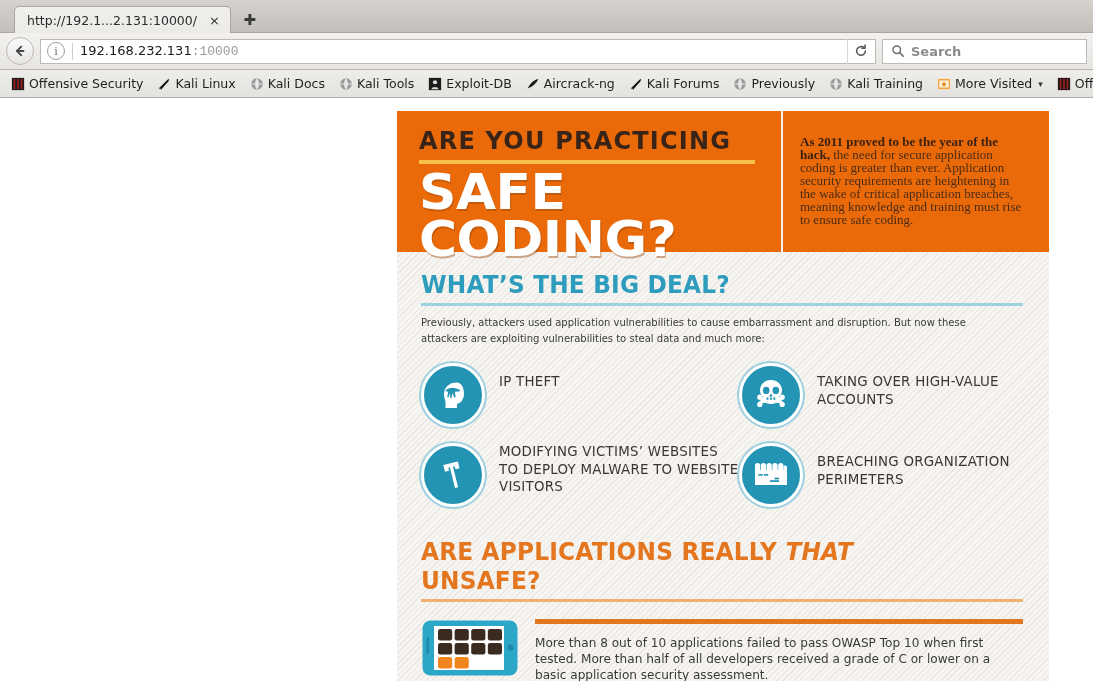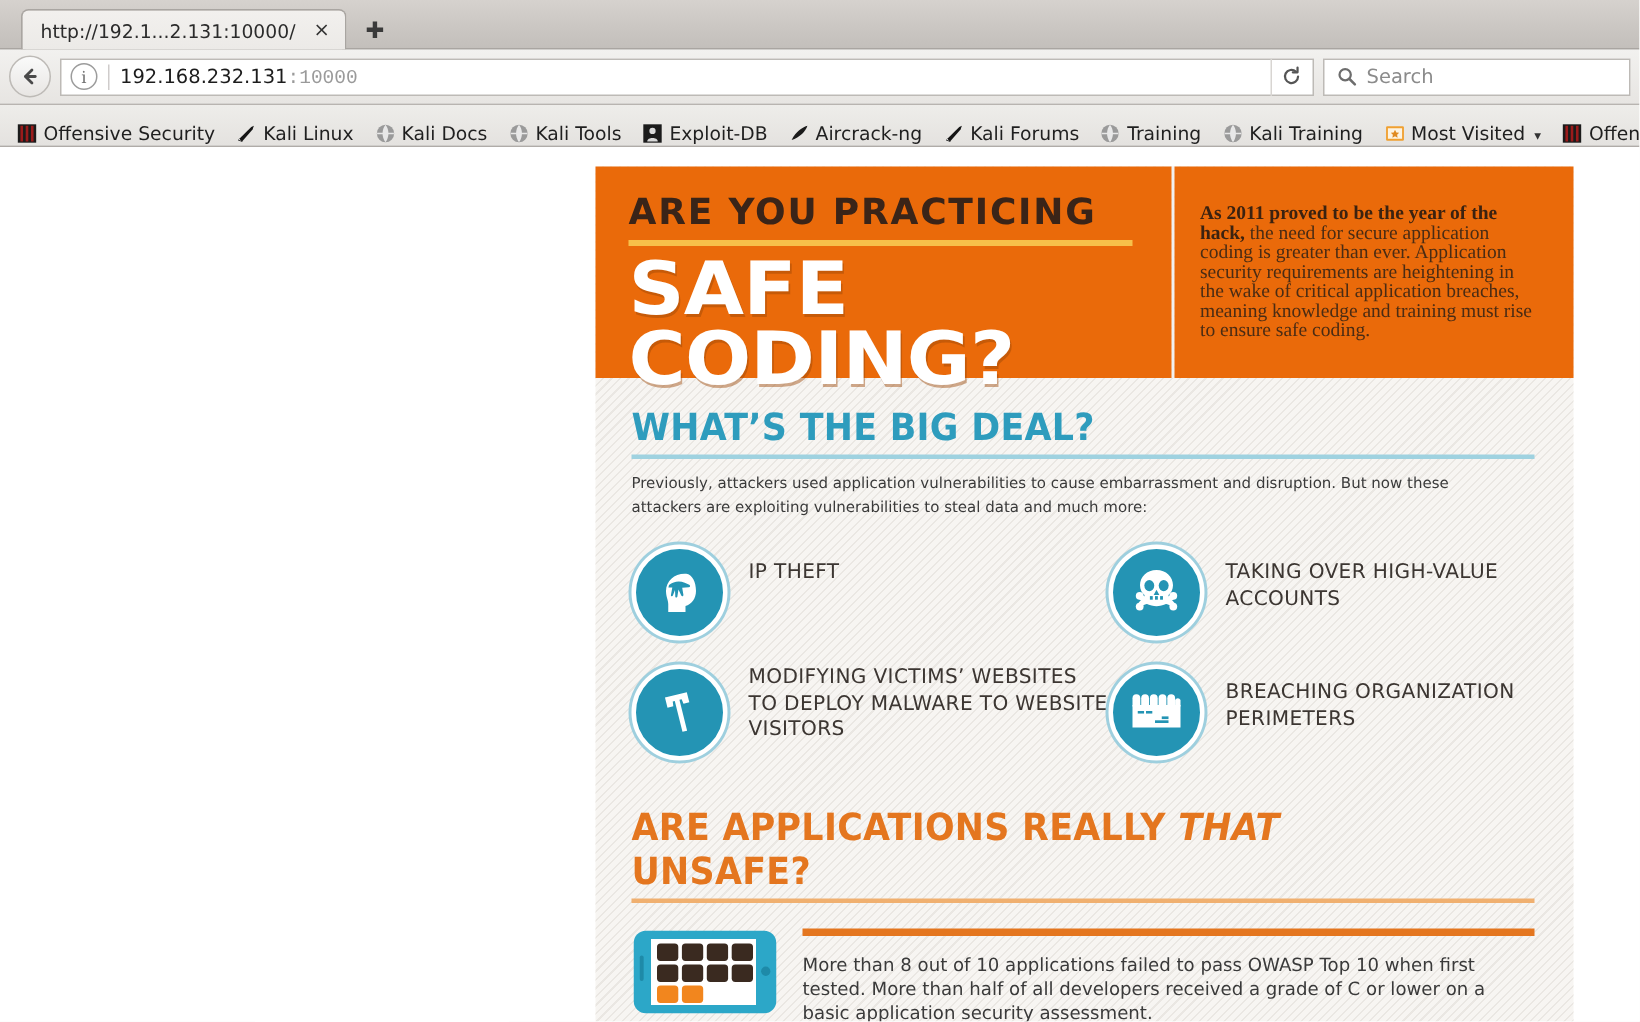--- a/index.html
+++ b/index.html
@@ -93,32 +93,32 @@
     display:flex; align-items:center; justify-content:center;
     color:#555; font-size:14px; flex:0 0 auto;
   }
   .searchwrap {
     width: 205px; height: 25px;
     background:#fff; border:1px solid #bdbab6;
     display:flex; align-items:center; gap:6px; padding: 0 8px;
     flex: 0 0 auto;
   }
   .search-ico { color:#6d6d6d; font-size:12px; }
-  .search-ph { font-size: 13px; color:#8b8b8b; }
+  .search-ph { font-size: 13px; color:#8b8b8b;font-weight:bold; }
 
   .bookmarks {
     height: 28px;
     background: linear-gradient(to bottom, #eeedea 0%, #e4e2df 100%);
     border-bottom: 1px solid #b0aca8;
     display: flex; align-items: center;
     padding-left: 4px; gap: 0px;
     overflow: hidden;
   }
   .bm {
-    display: flex; align-items: flex-end; gap: 4px;
+    display: flex; align-items: center; gap: 4px;
     padding: 0 7px; height: 24px;
     white-space: nowrap;
   }
   .bm-label { font-size: 12.5px; color: #1f1f1f; }
   .bm-caret { font-size: 9px; color:#333; margin-left:2px;}
 
   
   .ico { width:14px; height:14px; flex:0 0 auto; display:block; }
 
   
@@ -381,21 +381,21 @@
     </div>
 
     <div class="bm">
       <span>
         <svg class="ico" viewBox="0 0 16 16" aria-hidden="true">
           <circle cx="8" cy="8" r="6.6" fill="#9a9a9a"></circle>
           <path d="M8 1.4 C5 5 5 11 8 14.6 C11 11 11 5 8 1.4Z" fill="#e8e8e8"></path>
           <path d="M1.6 8 H14.4" stroke="#e8e8e8" stroke-width="1.2"></path>
         </svg>
       </span>
-      <span class="bm-label">Training</span>
+      <span class="bm-label">Previously</span>
     </div>
 
     <div class="bm">
       <span>
         <svg class="ico" viewBox="0 0 16 16" aria-hidden="true">
           <circle cx="8" cy="8" r="6.6" fill="#9a9a9a"></circle>
           <path d="M8 1.4 C5 5 5 11 8 14.6 C11 11 11 5 8 1.4Z" fill="#e8e8e8"></path>
           <path d="M1.6 8 H14.4" stroke="#e8e8e8" stroke-width="1.2"></path>
         </svg>
       </span>
@@ -403,21 +403,21 @@
     </div>
 
     <div class="bm">
       <span>
         <svg class="ico" viewBox="0 0 16 16" aria-hidden="true">
           <rect x="1.2" y="2.4" width="13.6" height="11.2" rx="1" fill="#f0a030"></rect>
           <rect x="2.6" y="4" width="10.8" height="8" fill="#fdf3e2"></rect>
           <path d="M8 5.2 L9 7.2 L11.2 7.5 L9.6 9 L10 11.2 L8 10.1 L6 11.2 L6.4 9 L4.8 7.5 L7 7.2 Z" fill="#e08a20"></path>
         </svg>
       </span>
-      <span class="bm-label">Most Visited</span>
+      <span class="bm-label">More Visited</span>
       <span class="bm-caret">▾</span>
     </div>
 
     <div class="bm">
       <span>
         <svg class="ico" viewBox="0 0 16 16" aria-hidden="true">
           <rect x="1" y="1" width="14" height="14" fill="#1b1b1b"></rect>
           <path d="M4 2 L4 14 M8 2 L8 14 M12 2 L12 14" stroke="#9b1b1b" stroke-width="2"></path>
         </svg>
       </span>

